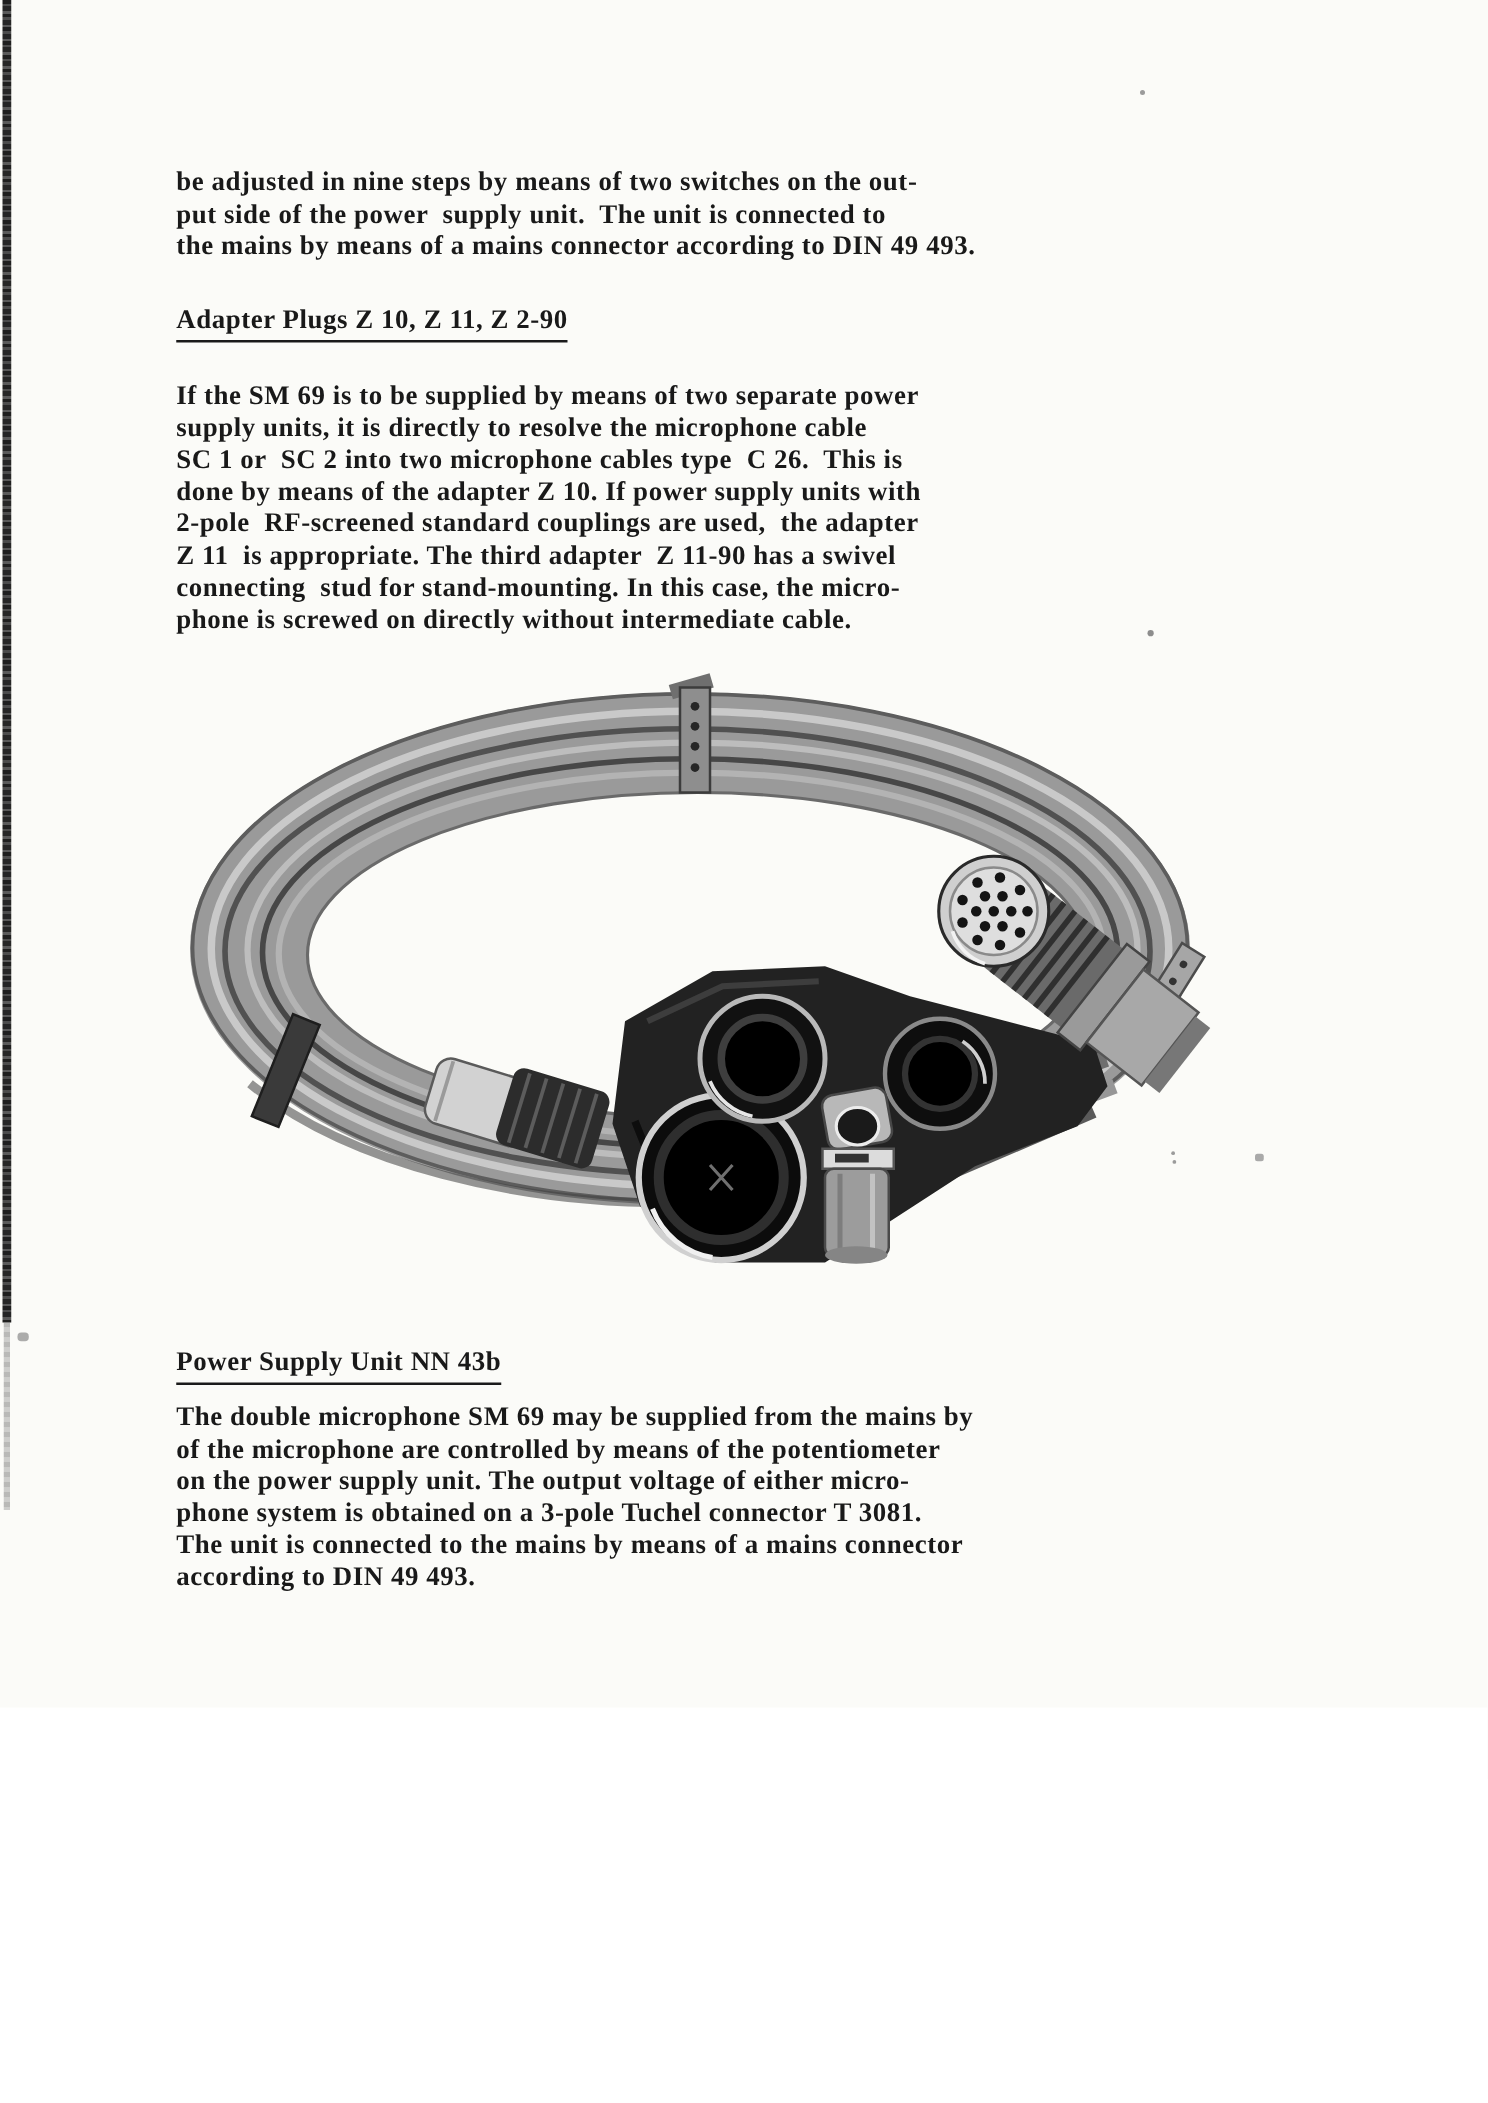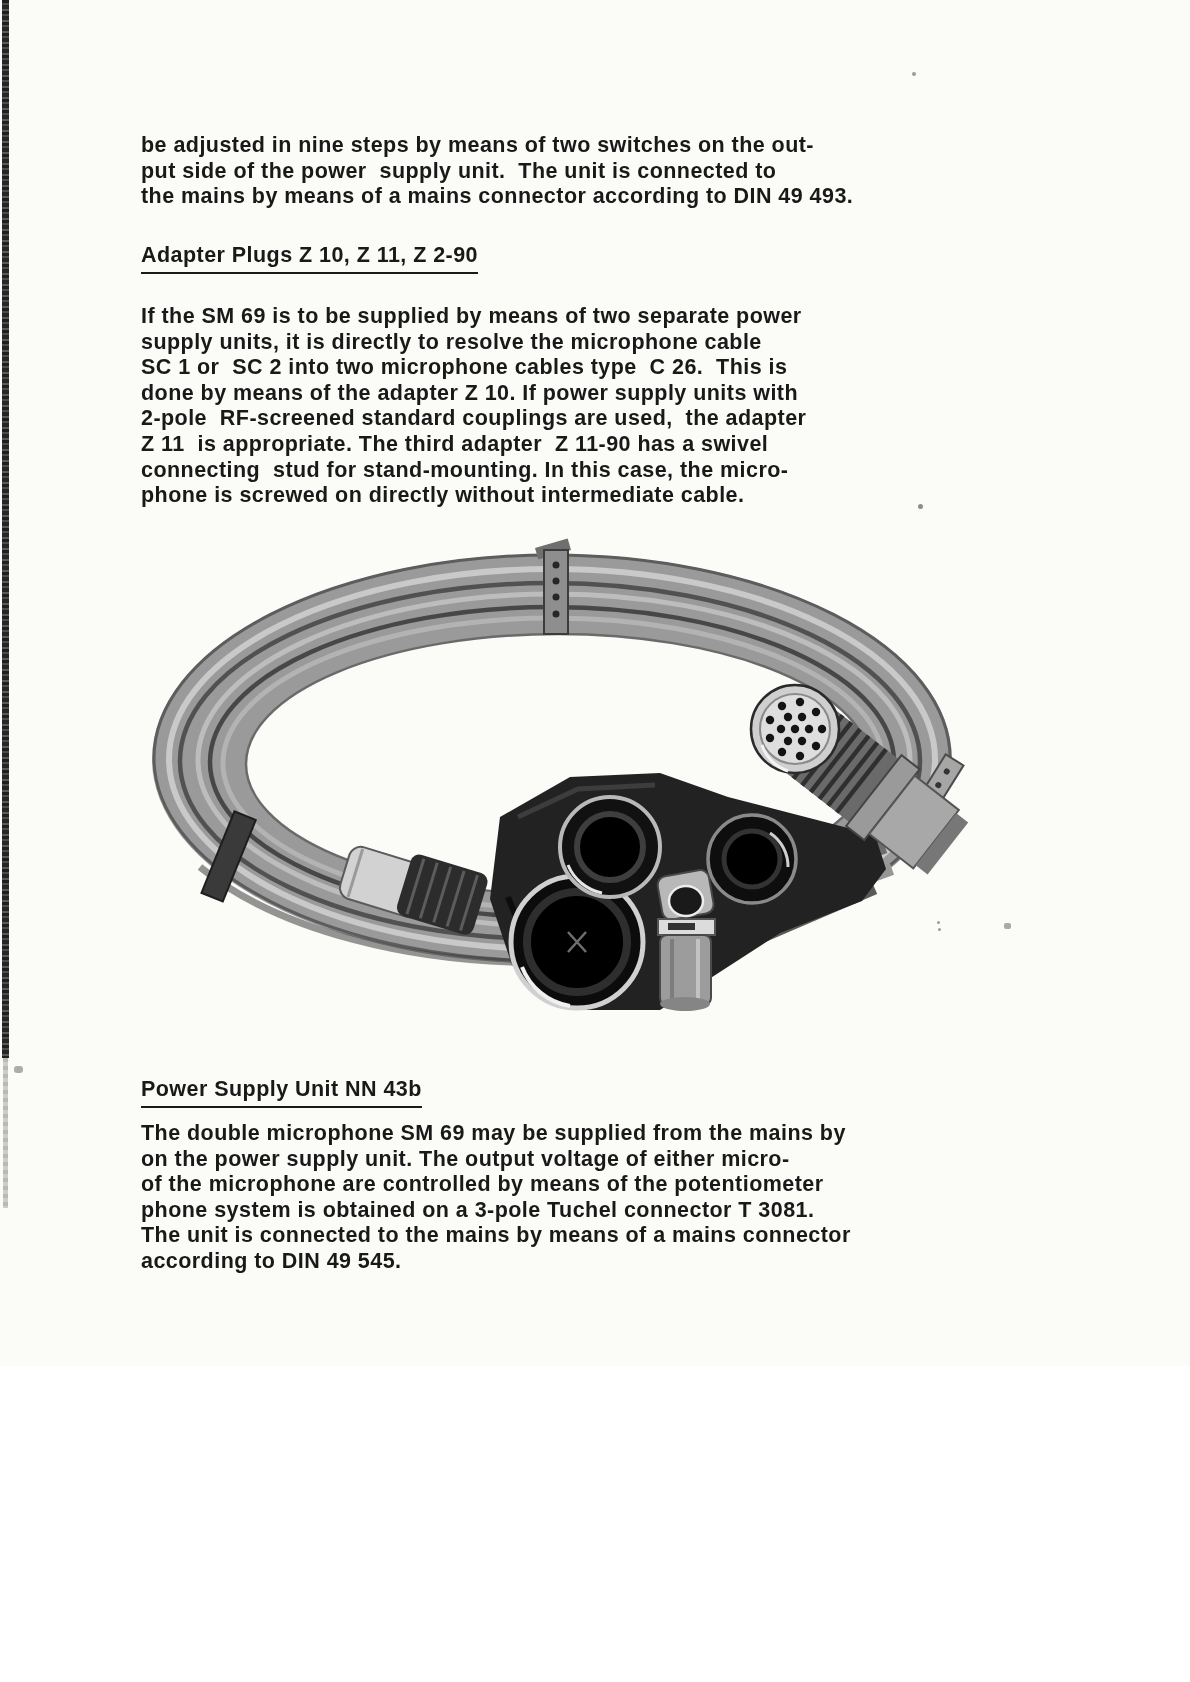--- a/index.html
+++ b/index.html
@@ -1,20 +1,20 @@
 <!DOCTYPE html>
 <html><head>
 <meta charset="utf-8">
 <style>
   html,body{margin:0;padding:0;}
   .page{
     position:relative;
     width:1190px;height:1366px;
     overflow:hidden;
-    font-family:Liberation Sans, sans-serif;
+    font-family:Liberation Serif, serif;
   }
   
   .scan-strip{
     position:absolute;left:2px;top:0;width:7px;height:1058px;
     background:repeating-linear-gradient(180deg,#1f1f1f 0 3px,#4d4d4d 3px 5px,#262626 5px 9px,#5a5a5a 9px 11px);
   }
   .scan-strip-tail{
     position:absolute;left:3px;top:1058px;width:5px;height:150px;opacity:.4;
     background:repeating-linear-gradient(180deg,#555 0 4px,#888 4px 8px);
   }
@@ -198,20 +198,20 @@
         <line x1="558" y1="422" x2="558" y2="484" stroke="#c2c2c2" stroke-width="4"></line>
         <ellipse cx="545" cy="487" rx="25" ry="7" fill="#858585"></ellipse>
       </g>
     </svg>
   </div>
 
   <div class="heading" style="top:1077px;">Power Supply Unit NN 43b</div>
 
   <div class="tblock" style="top:1121px;">
     <div class="tline">The double microphone SM 69 may be supplied from the mains by</div>
+    <div class="tline">of the microphone are controlled by means of the potentiometer</div>
     <div class="tline">on the power supply unit. The output voltage of either micro-</div>
-    <div class="tline">of the microphone are controlled by means of the potentiometer</div>
     <div class="tline">phone system is obtained on a 3-pole Tuchel connector T 3081.</div>
     <div class="tline">The unit is connected to the mains by means of a mains connector</div>
-    <div class="tline">according to DIN 49 545.</div>
+    <div class="tline">according to DIN 49 493.</div>
   </div>
 
 </div>
 
 </body></html>

